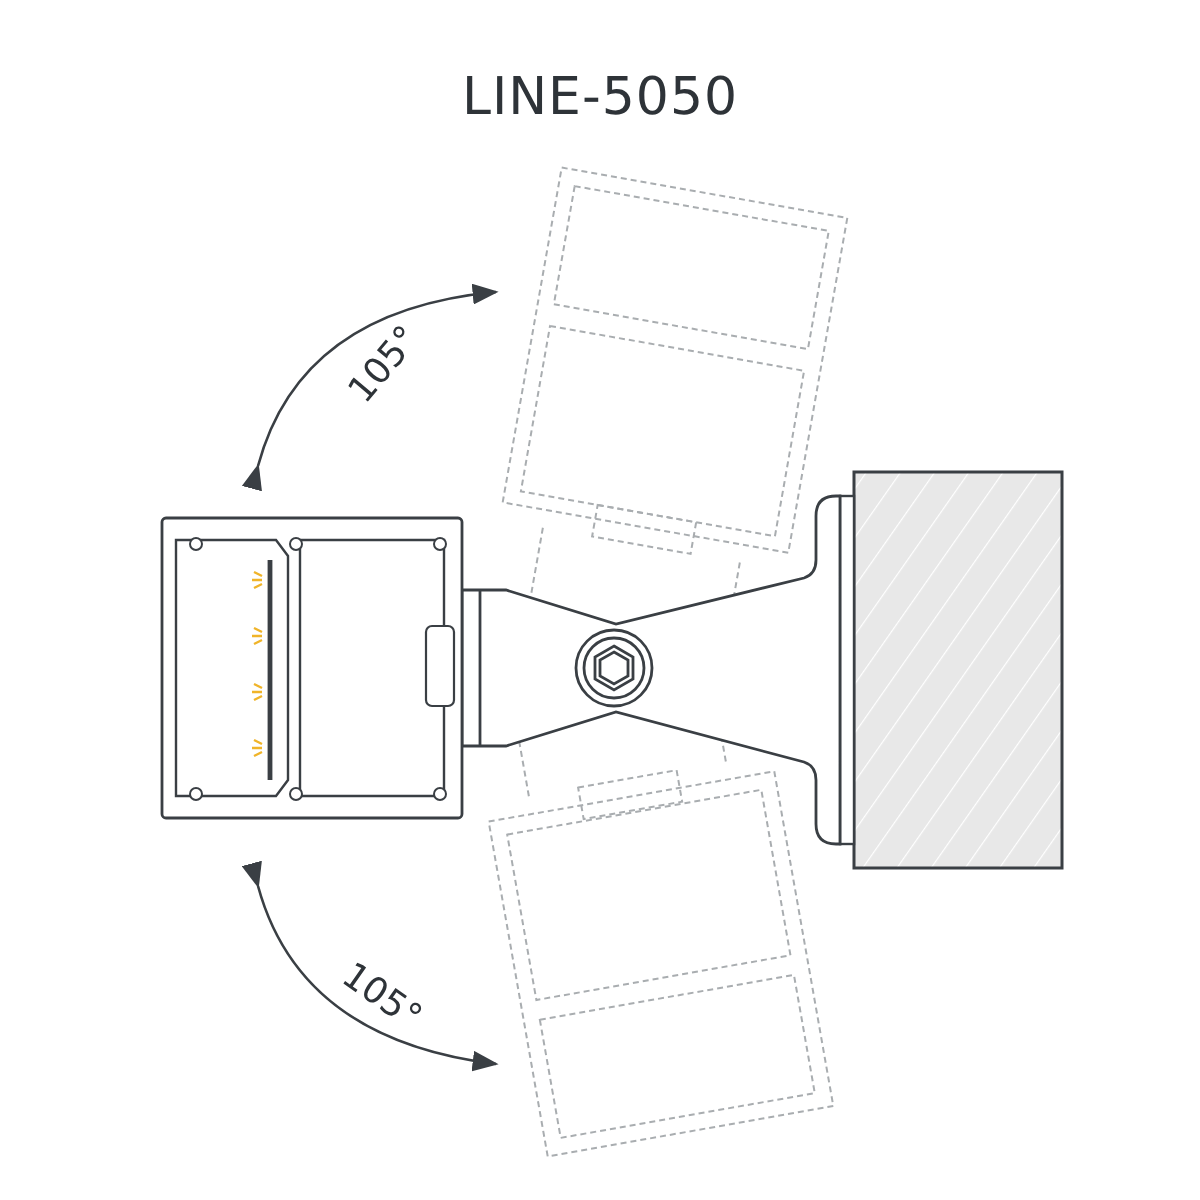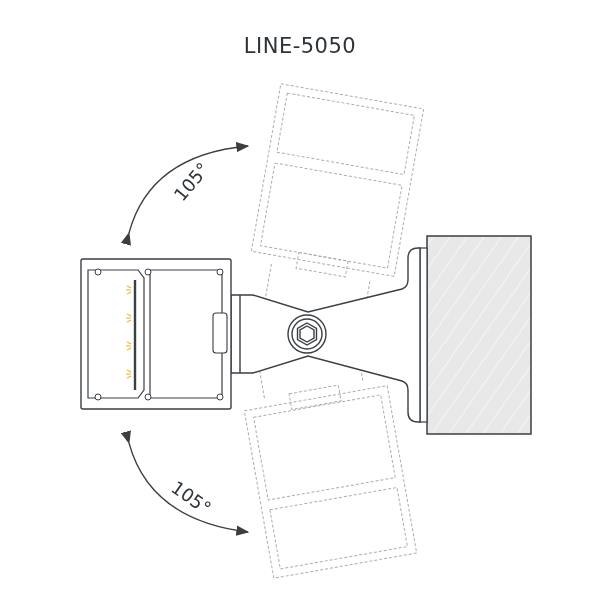--- a/index.html
+++ b/index.html
@@ -1,17 +1,17 @@
 <!DOCTYPE html>
 <html><head>
 <meta charset="utf-8">
 <style>
   html, body { margin:0; padding:0; background:#ffffff; }
   body { width:600px; height:600px; position:relative; overflow:hidden; font-family:"DejaVu Sans", sans-serif; }
-  .title { position:absolute; left:0; top:34px; width:600px; text-align:center; font-size:21px; color:#2e3338; letter-spacing:0.5px; font-family:"DejaVu Sans", sans-serif; }
+  .title { position:absolute; left:0; top:34px; width:600px; text-align:center; font-size:26px; color:#2e3338; letter-spacing:0.5px; font-family:"DejaVu Sans", sans-serif; }
   svg { position:absolute; left:0; top:0; }
   .angle-label { font-family:"DejaVu Sans", sans-serif; font-size:18px; fill:#2e3338; }
 </style>
 </head>
 <body>
 
 <div class="title">LINE-5050</div>
 
 <svg width="600" height="600" viewBox="0 0 600 600">
   <defs>

